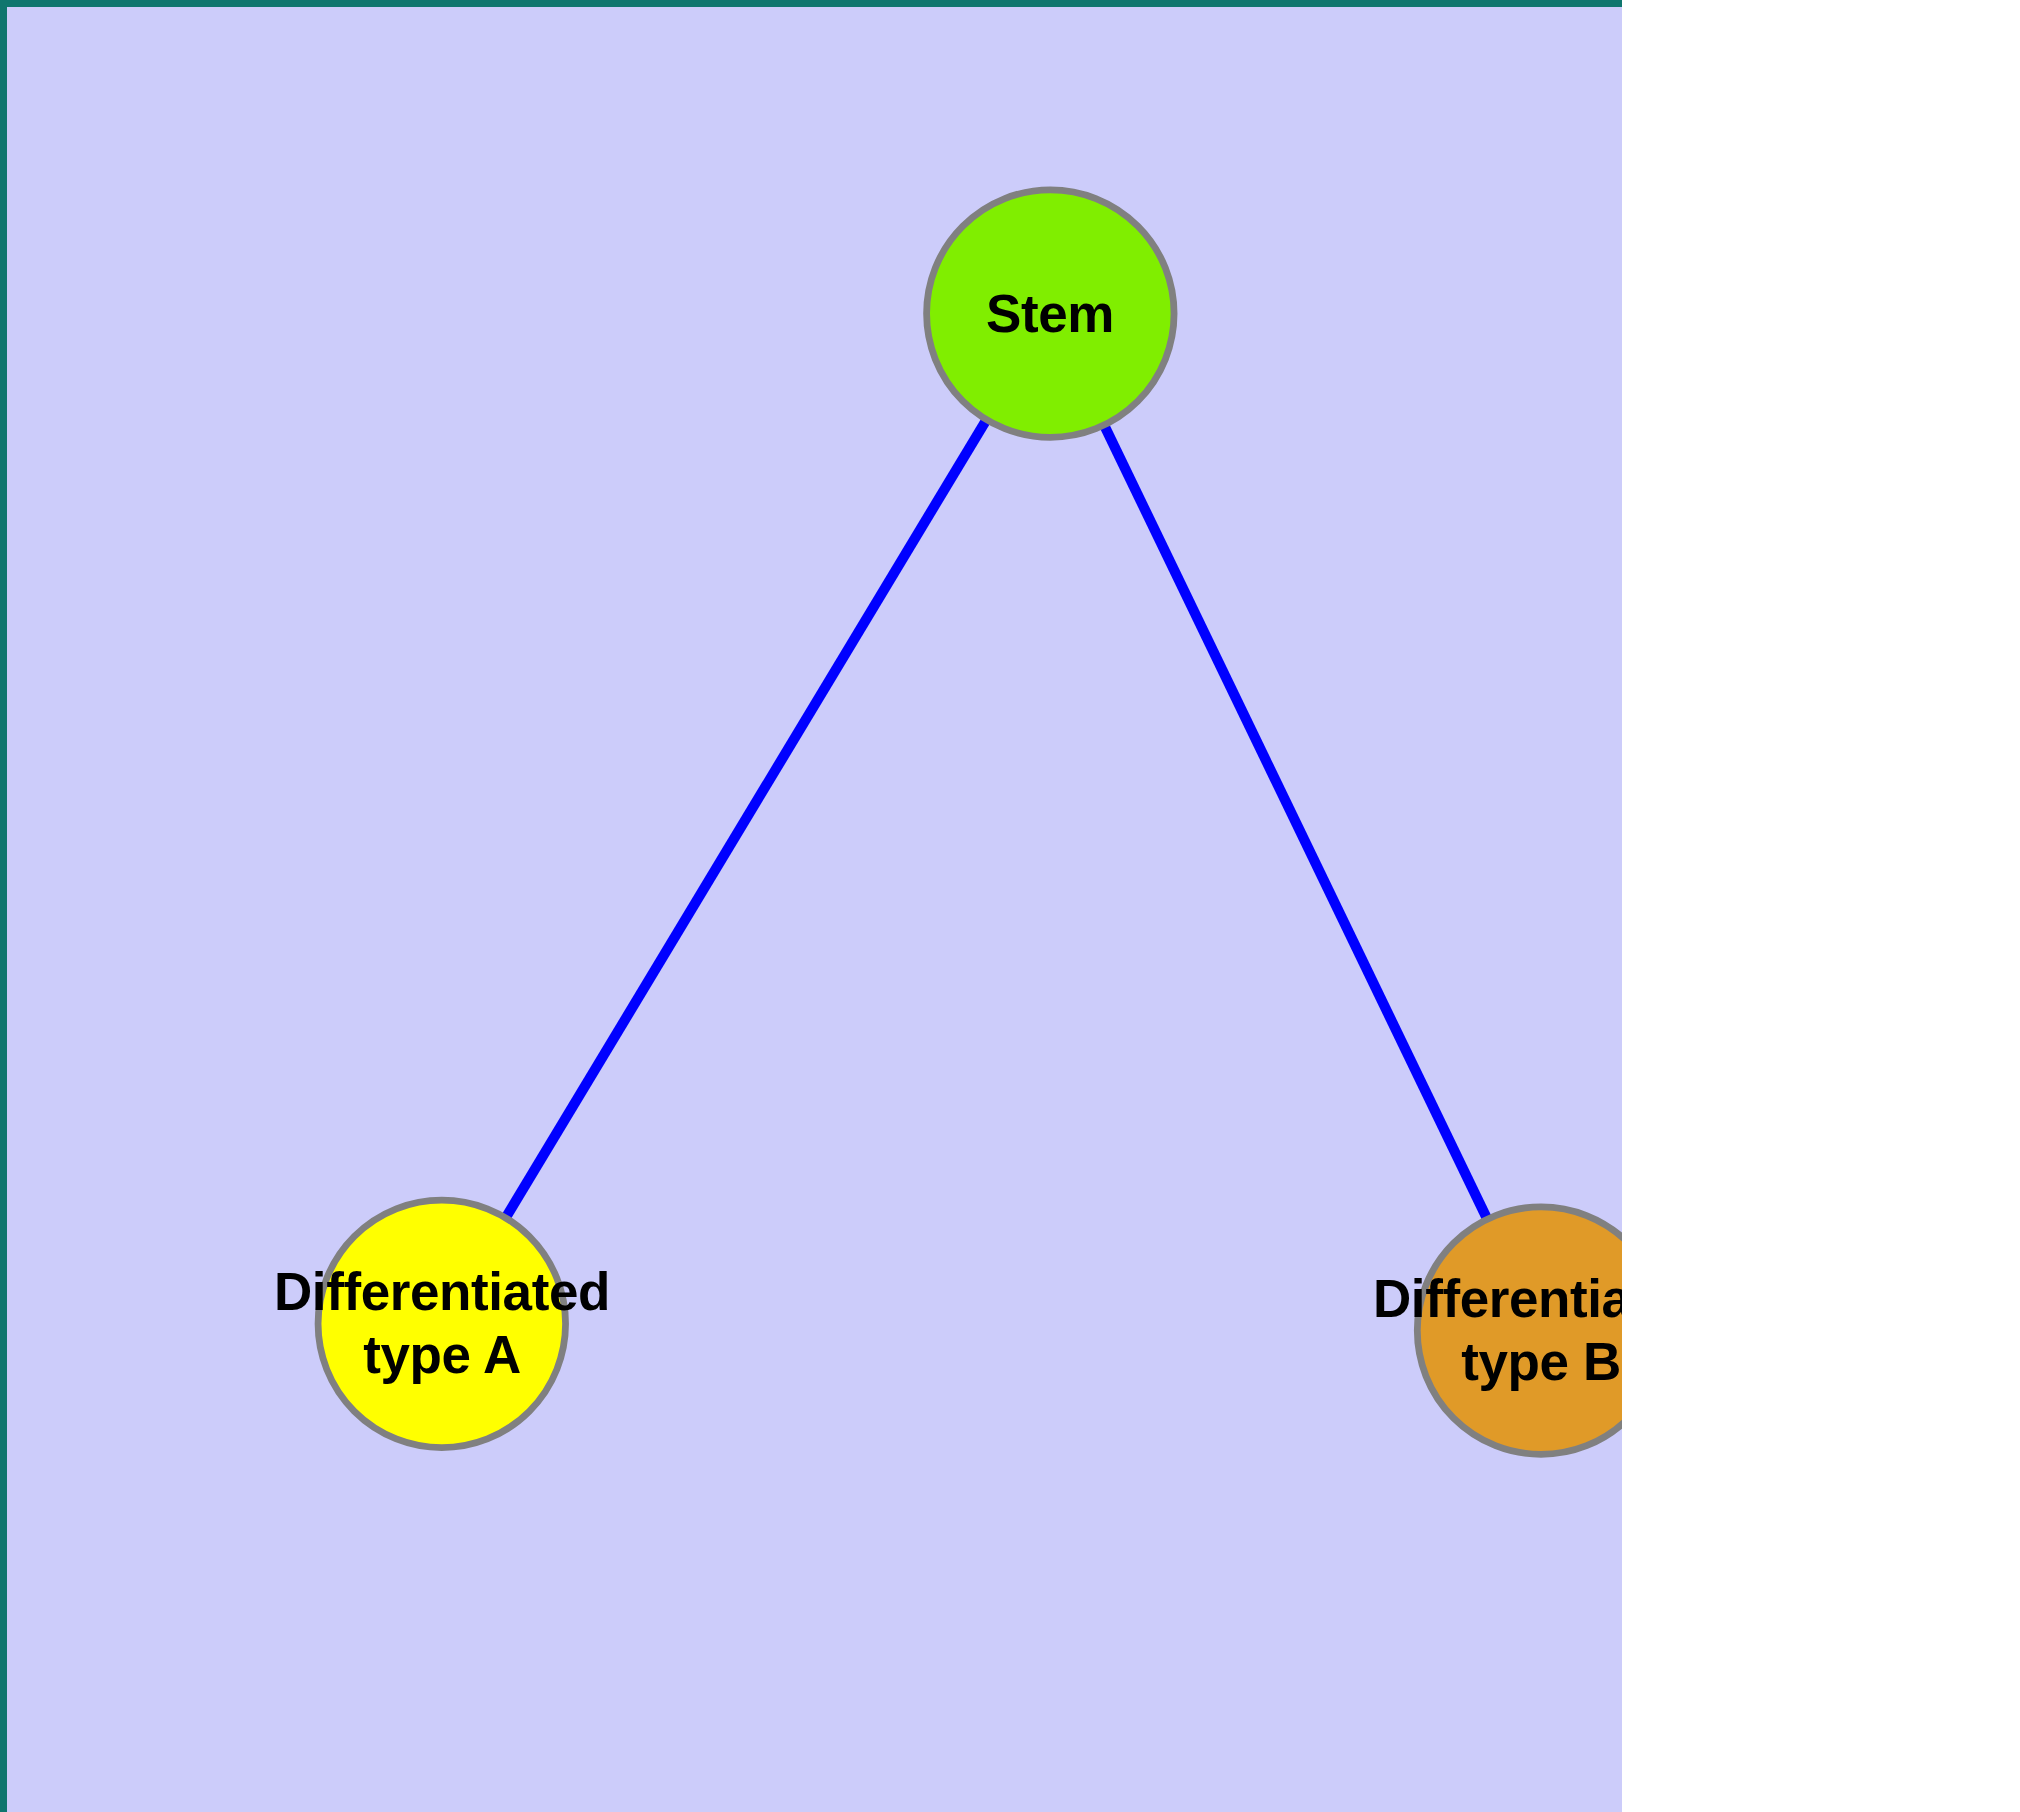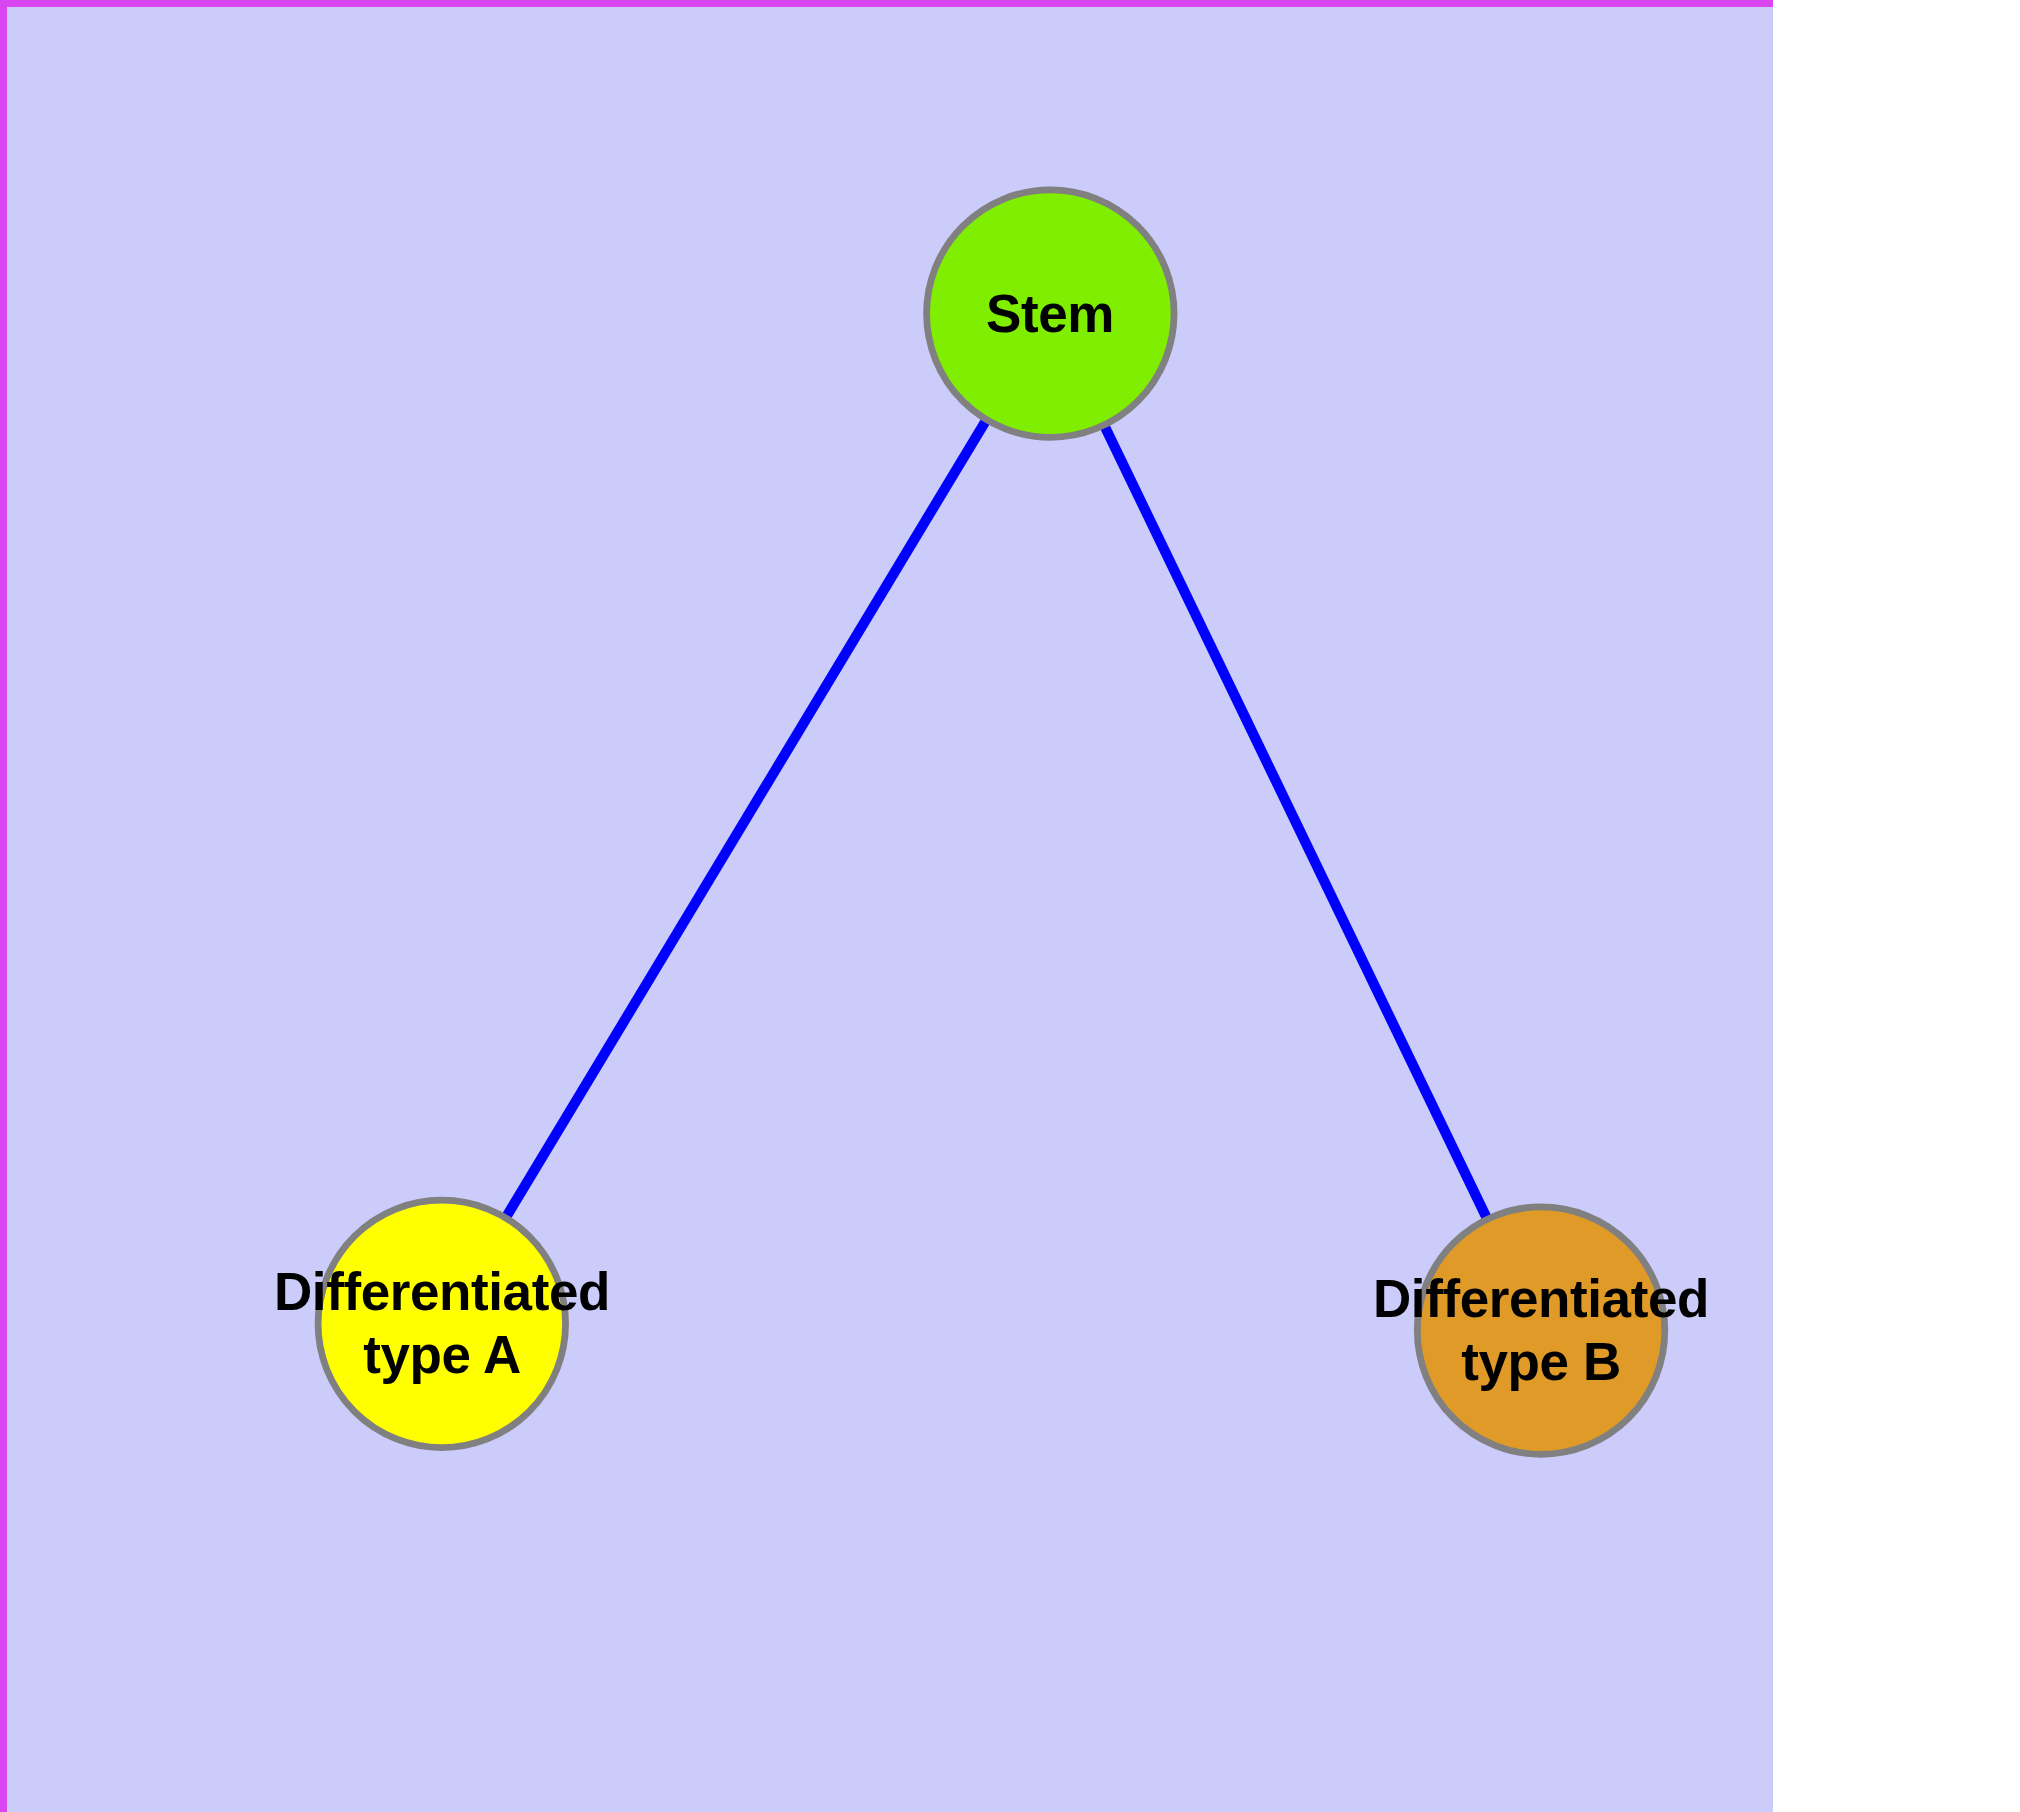--- a/index.html
+++ b/index.html
@@ -2,23 +2,23 @@
 <html style="font-size:13.6px"><head>
 <meta charset="utf-8">
 <style>
   html, body {
     margin: 0;
     padding: 0;
     background: #ffffff;
   }
   #canvas {
     position: relative;
-    width: 1773px;
+    width: 1622px;
     height: 1812px;
-    background: #d946ef;
+    background: #0f766e;
     overflow: hidden;
     font-family: "Liberation Sans", sans-serif;
   }
   #plot-bg {
     position: absolute;
     left: 6.8px;
     top: 6.8px;
     width: 2014px;
     height: 1805px;
     background: #ccccfa;

